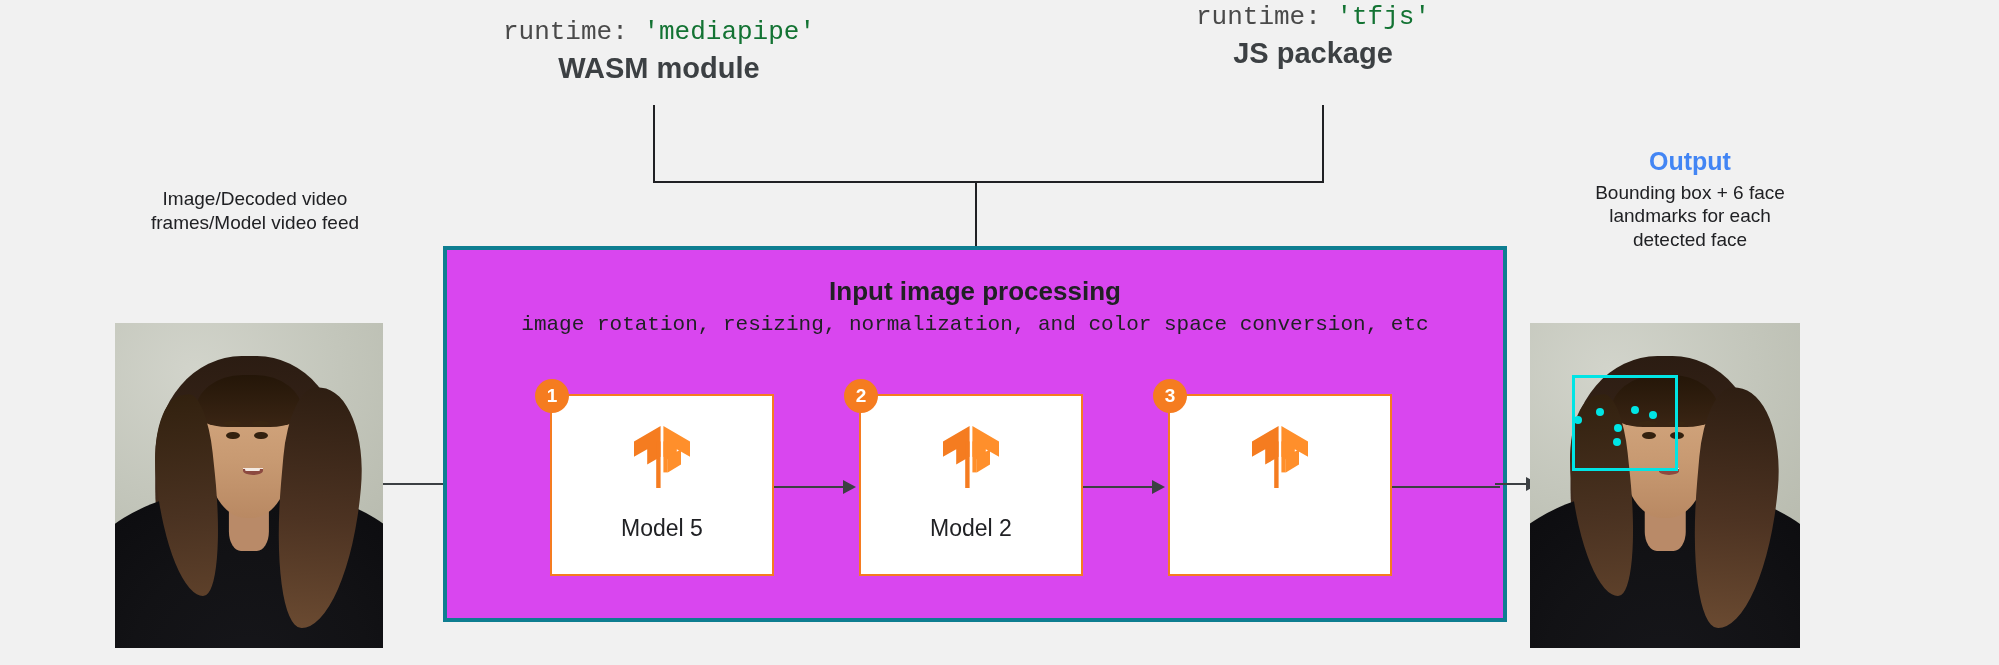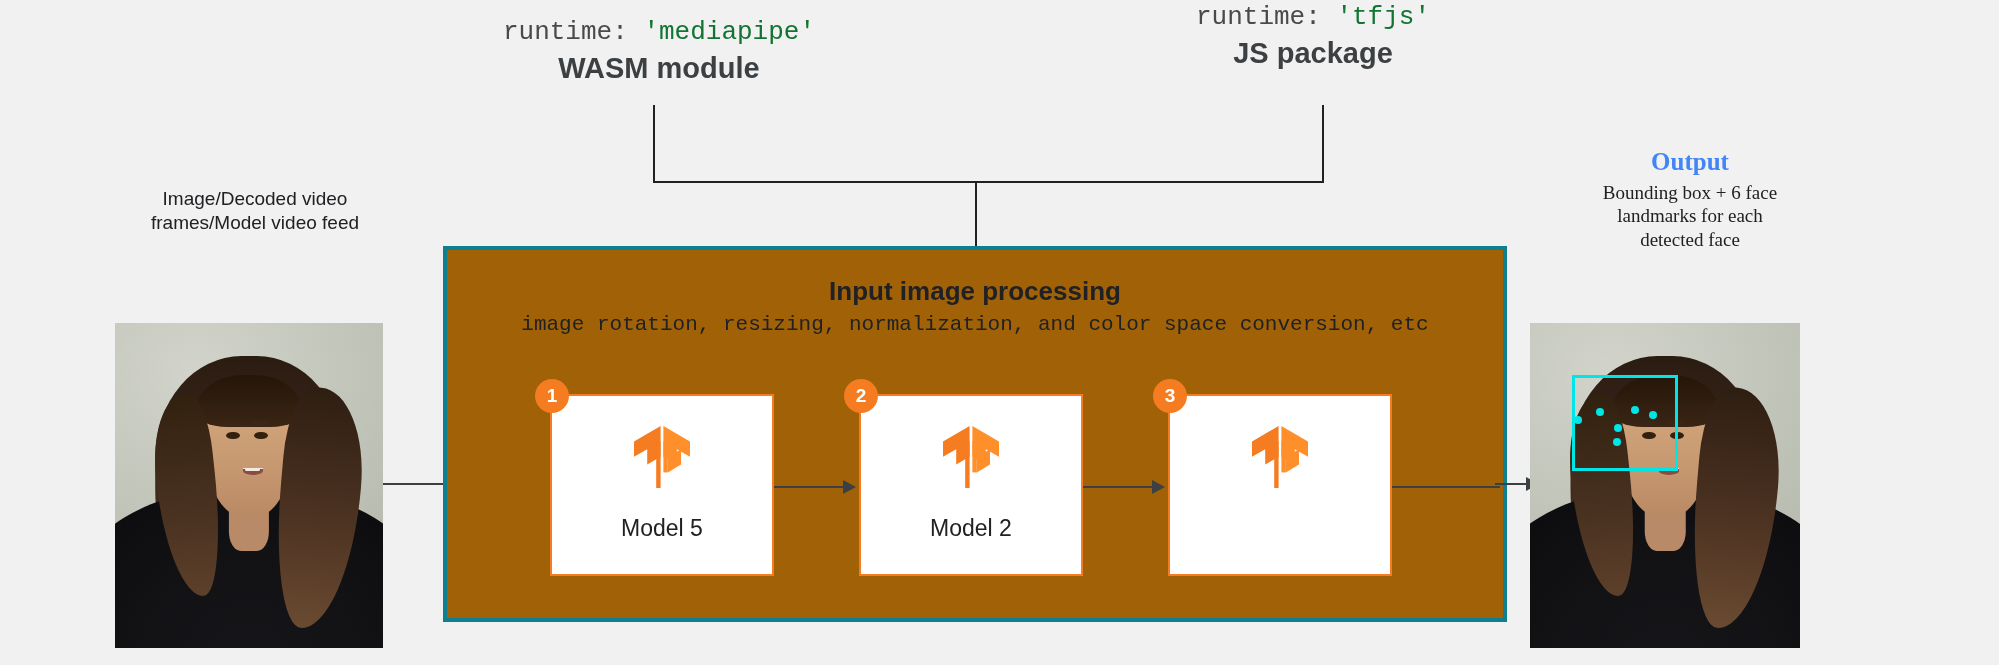--- a/index.html
+++ b/index.html
@@ -190,21 +190,21 @@
     position: absolute;
     width: 8px;
     height: 8px;
     background: #00e5e5;
     border-radius: 50%;
   }
 
   
   #processing-box {
     position: absolute;
-    background: #a16207;
+    background: #d946ef;
     border: 4px solid #0e7e91;
     box-sizing: border-box;
   }
   .proc-title {
     text-align: center;
     font-size: 26px;
     font-weight: bold;
     color: #202124;
   }
   .proc-sub {
@@ -370,21 +370,21 @@
       </svg>
     </div>
   </div>
 
   <div class="arrow-line" style="left:945px; top:236px; width:108px;"></div>
 </div>
 
 <div class="arrow-head" style="left:1526px; top:477px;"></div>
 <div class="arrow-line" style="left:1495px; top:483px; width:35px;"></div>
 
-<div class="abs io-block" style="left:1540px; top:148px; width:300px;font-family:Liberation Serif, serif;">
+<div class="abs io-block" style="left:1540px; top:148px; width:300px;">
   <div class="io-title" style="color:#4285f4;">Output</div>
   <div class="io-desc">Bounding box + 6 face
 landmarks for each
 detected face</div>
 </div>
 
 <div class="photo" style="left:1530px; top:323px; width:270px; height:325px;">
   <div class="bg"></div>
   <div class="hair-back"></div>
   <div class="torso"></div>

